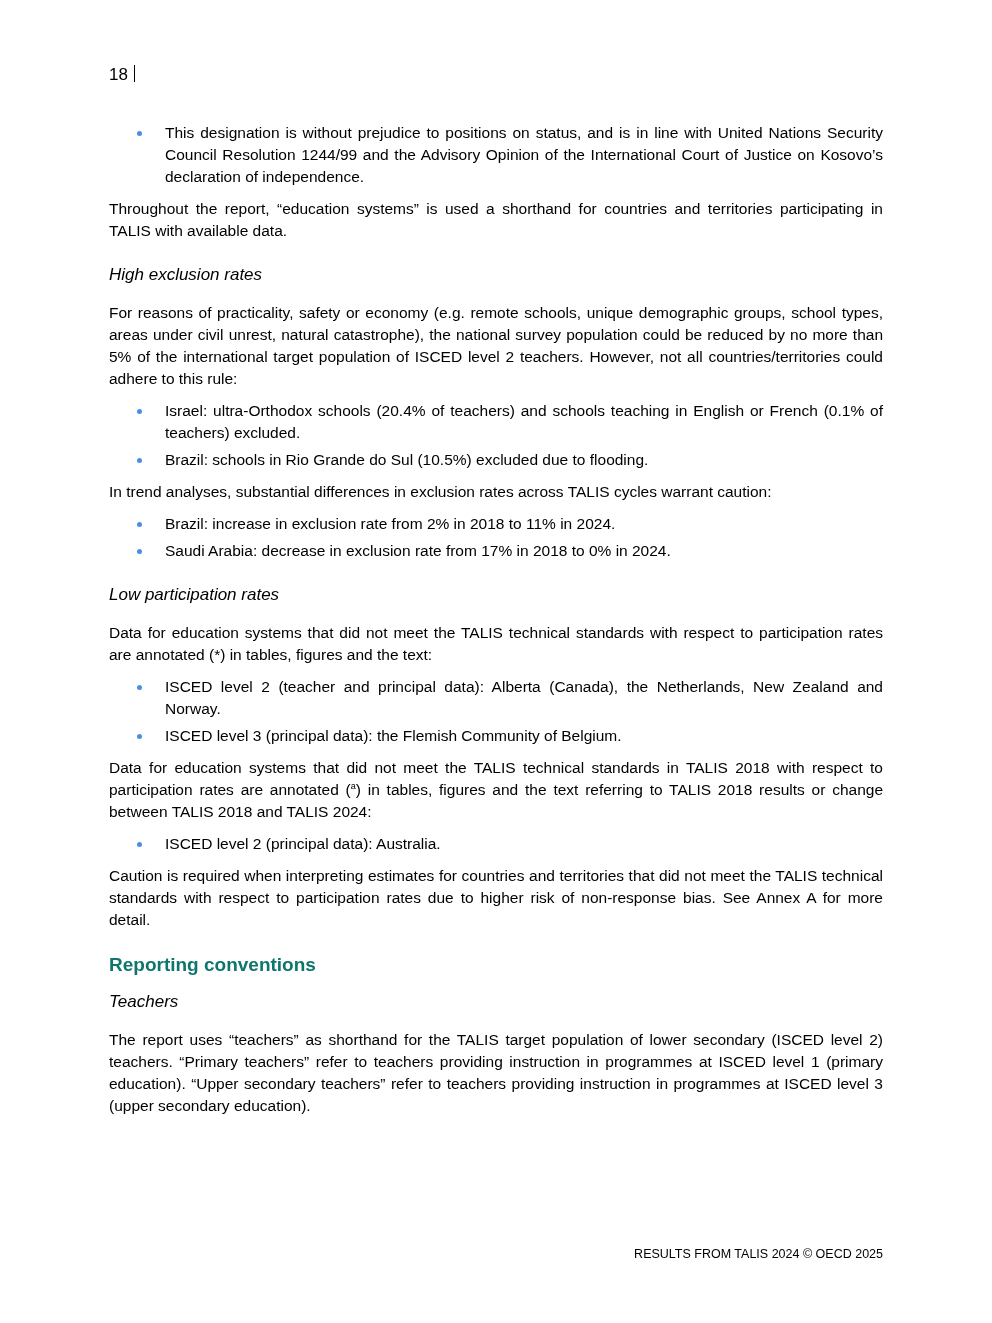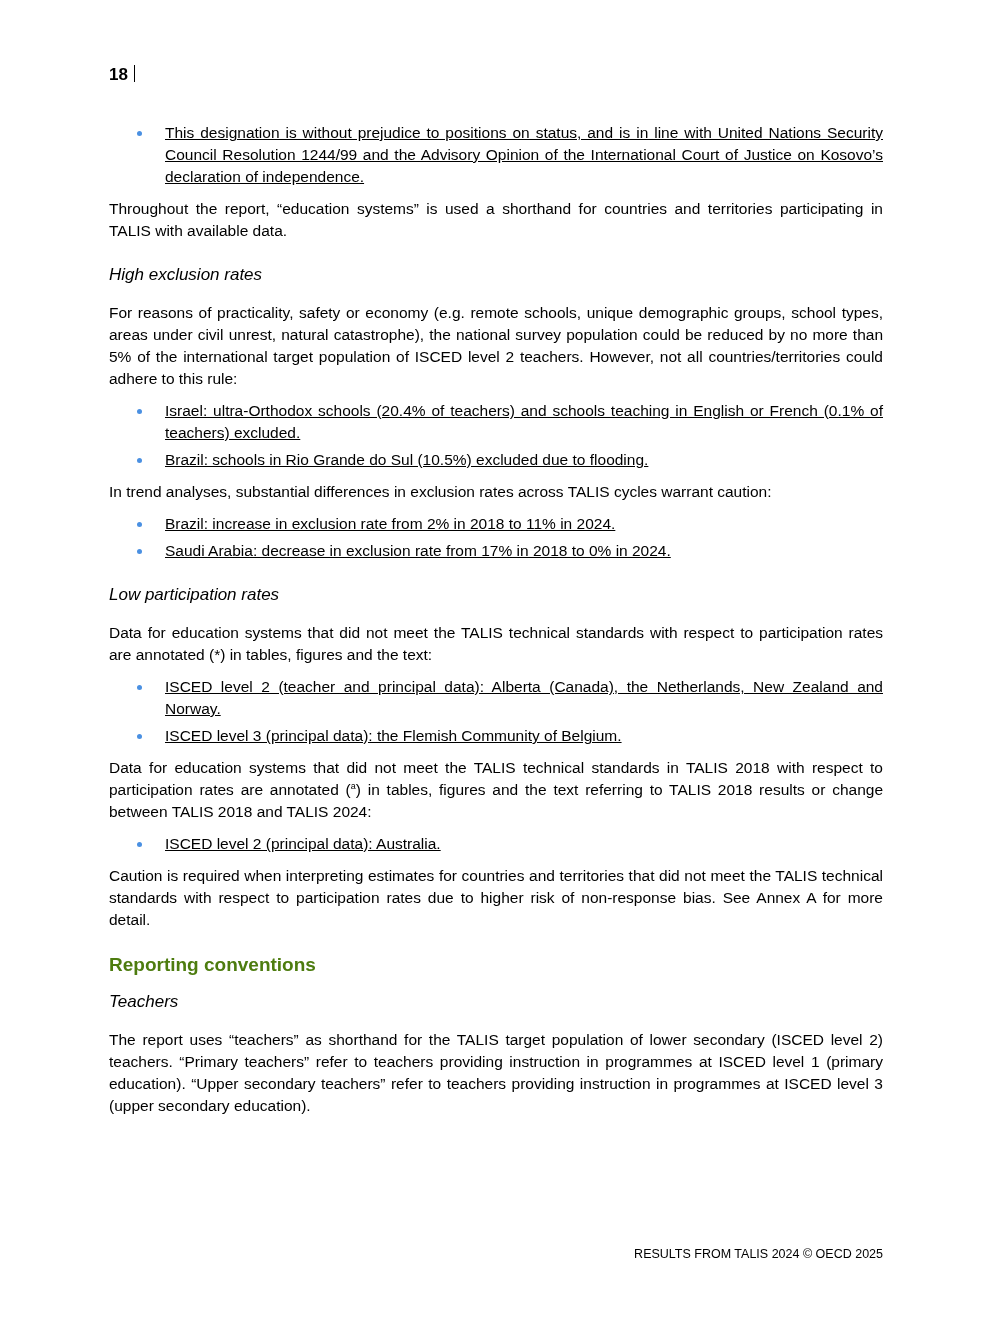--- a/index.html
+++ b/index.html
@@ -2,45 +2,45 @@
 <html><head>
   <meta charset="utf-8">
   <style>
     html, body { margin: 0; padding: 0; background: #ffffff; }
     body {
       width: 992px; height: 1323px; position: relative; overflow: hidden;
       font-family: "Liberation Sans", sans-serif; color: #000;
     }
     .page-num {
       position: absolute; left: 109px; top: 64px;
-      font-size: 17px; font-weight: bold; line-height: 22px;
+      font-size: 17px; font-weight: normal; line-height: 22px;
     }
     .page-num .sep {
       display: inline-block; width: 1px; height: 17px; background: #000;
       margin-left: 6px; vertical-align: -2px;
     }
     .content {
       position: absolute; left: 109px; top: 112px; width: 774px;
       font-size: 15.5px; line-height: 22px; text-align: justify;
     }
     p { margin: 0; }
     .gap-s { height: 10px; }
     ul { list-style: none; margin: 0; padding: 0; }
-    li { position: relative; padding-left: 56px; margin: 0; text-decoration: underline; }
+    li { position: relative; padding-left: 56px; margin: 0; }
     li + li { margin-top: 5px; }
     li .bullet {
       position: absolute; left: 28px; top: 9px;
       width: 5px; height: 5px; border-radius: 50%; background: #4a90e2;
     }
     h3 {
       font-size: 17px; font-weight: normal; font-style: italic;
       margin: 0; line-height: 22px;
     }
     h2 {
-      font-size: 19px; font-weight: bold; color: #4d7c0f;
+      font-size: 19px; font-weight: bold; color: #0f766e;
       margin: 0; line-height: 24px;
     }
     .footer {
       position: absolute; right: 109px; top: 1246px;
       font-size: 12.5px; line-height: 16px; text-align: center;
     }
     sup { font-size: 9px; line-height: 0; }
   </style>
 </head>
 <body>

